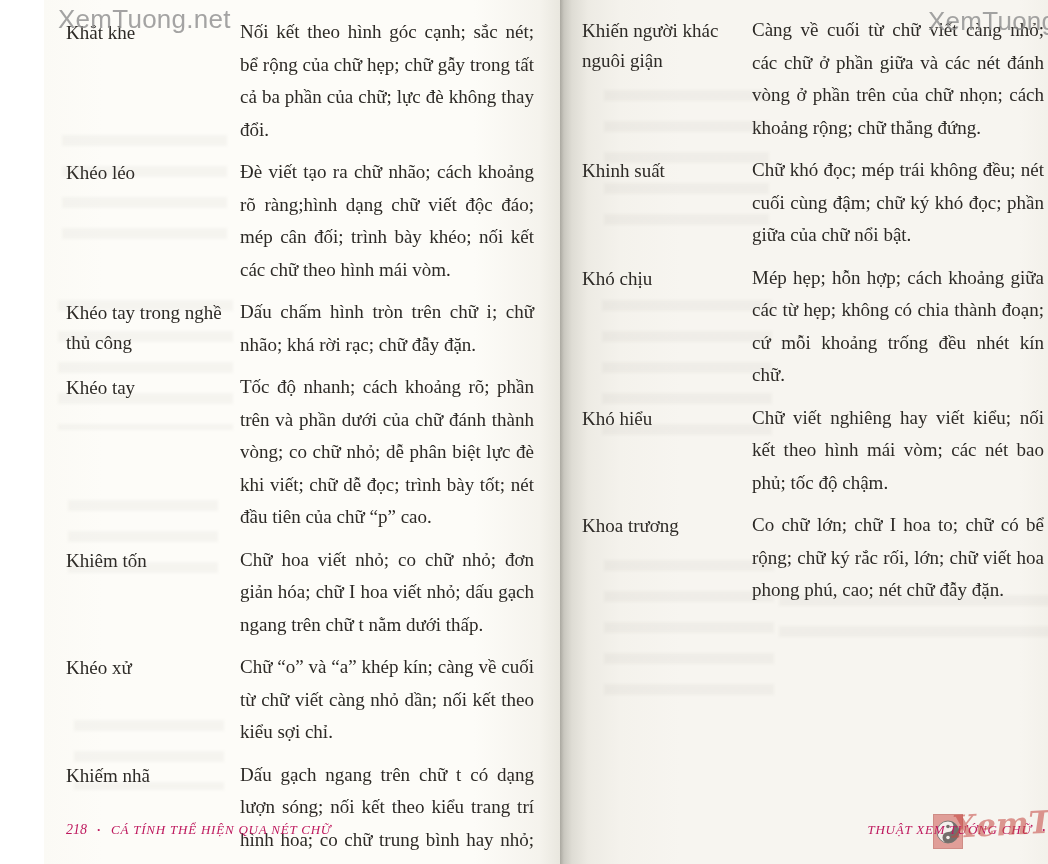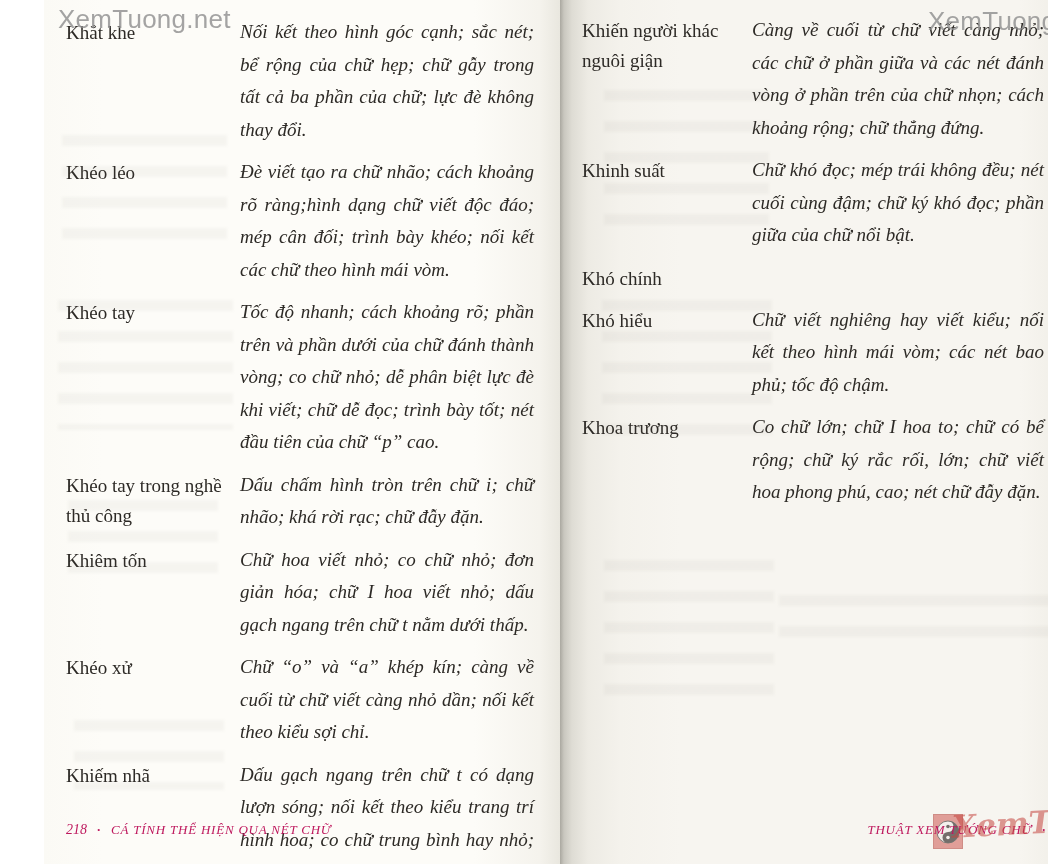--- a/index.html
+++ b/index.html
@@ -22,21 +22,21 @@
     padding:14px 28px 0 22px;
   }
   
   .entry{display:grid;margin-bottom:10px;}
   .page-left  .entry{grid-template-columns:174px 294px;}
   .page-right .entry{grid-template-columns:170px 292px;}
   .term{
     font-size:19px;line-height:30px;padding-right:12px;padding-top:2px;
   }
   .desc{
-    font-size:19px;line-height:32.5px;text-align:justify;font-style:italic;
+    font-size:19px;line-height:32.5px;text-align:justify;
   }
   
   .footer{position:absolute;bottom:26px;font-size:13px;letter-spacing:.06em;color:#be185d;white-space:nowrap;font-style:italic;}
   .footer-left{left:22px;}
   .footer-right{right:15px;z-index:4;}
   .footer .pgnum{font-size:14px;letter-spacing:0;}
   .footer .sep{padding:0 10px;font-weight:bold;}
   
   .wm-gray{
     position:absolute;font-family:"Liberation Sans","DejaVu Sans",sans-serif;
@@ -76,27 +76,27 @@
           <div class="term">Khắt khe</div>
           <div class="desc">Nối kết theo hình góc cạnh; sắc nét; bể rộng của chữ hẹp; chữ gẫy trong tất cả ba phần của chữ; lực đè không thay đổi.</div>
         </div>
 
         <div class="entry">
           <div class="term">Khéo léo</div>
           <div class="desc">Đè viết tạo ra chữ nhão; cách khoảng rõ ràng;hình dạng chữ viết độc đáo; mép cân đối; trình bày khéo; nối kết các chữ theo hình mái vòm.</div>
         </div>
 
         <div class="entry">
-          <div class="term">Khéo tay</div>
-          <div class="desc">Tốc độ nhanh; cách khoảng rõ; phần trên và phần dưới của chữ đánh thành vòng; co chữ nhỏ; dễ phân biệt lực đè khi viết; chữ dễ đọc; trình bày tốt; nét đầu tiên của chữ “p” cao.</div>
+          <div class="term">Khéo tay trong nghề thủ công</div>
+          <div class="desc">Dấu chấm hình tròn trên chữ i; chữ nhão; khá rời rạc; chữ đẫy đặn.</div>
         </div>
 
         <div class="entry">
-          <div class="term">Khéo tay trong nghề thủ công</div>
-          <div class="desc">Dấu chấm hình tròn trên chữ i; chữ nhão; khá rời rạc; chữ đẫy đặn.</div>
+          <div class="term">Khéo tay</div>
+          <div class="desc">Tốc độ nhanh; cách khoảng rõ; phần trên và phần dưới của chữ đánh thành vòng; co chữ nhỏ; dễ phân biệt lực đè khi viết; chữ dễ đọc; trình bày tốt; nét đầu tiên của chữ “p” cao.</div>
         </div>
 
         <div class="entry">
           <div class="term">Khiêm tốn</div>
           <div class="desc">Chữ hoa viết nhỏ; co chữ nhỏ; đơn giản hóa; chữ I hoa viết nhỏ; dấu gạch ngang trên chữ t nằm dưới thấp.</div>
         </div>
 
         <div class="entry">
           <div class="term">Khéo xử</div>
           <div class="desc">Chữ “o” và “a” khép kín; càng về cuối từ chữ viết càng nhỏ dần; nối kết theo kiểu sợi chỉ.</div>
@@ -116,21 +116,22 @@
           <div class="term">Khiến người khác nguôi giận</div>
           <div class="desc">Càng về cuối từ chữ viết càng nhỏ; các chữ ở phần giữa và các nét đánh vòng ở phần trên của chữ nhọn; cách khoảng rộng; chữ thẳng đứng.</div>
         </div>
 
         <div class="entry">
           <div class="term">Khinh suất</div>
           <div class="desc">Chữ khó đọc; mép trái không đều; nét cuối cùng đậm; chữ ký khó đọc; phần giữa của chữ nổi bật.</div>
         </div>
 
         <div class="entry">
-          <div class="term">Khó chính</div>
+          <div class="term">Khó chịu</div>
+          <div class="desc">Mép hẹp; hỗn hợp; cách khoảng giữa các từ hẹp; không có chia thành đoạn; cứ mỗi khoảng trống đều nhét kín chữ.</div>
         </div>
 
 
         <div class="entry">
           <div class="term">Khó hiểu</div>
           <div class="desc">Chữ viết nghiêng hay viết kiểu; nối kết theo hình mái vòm; các nét bao phủ; tốc độ chậm.</div>
         </div>
 
 
         <div class="entry">

